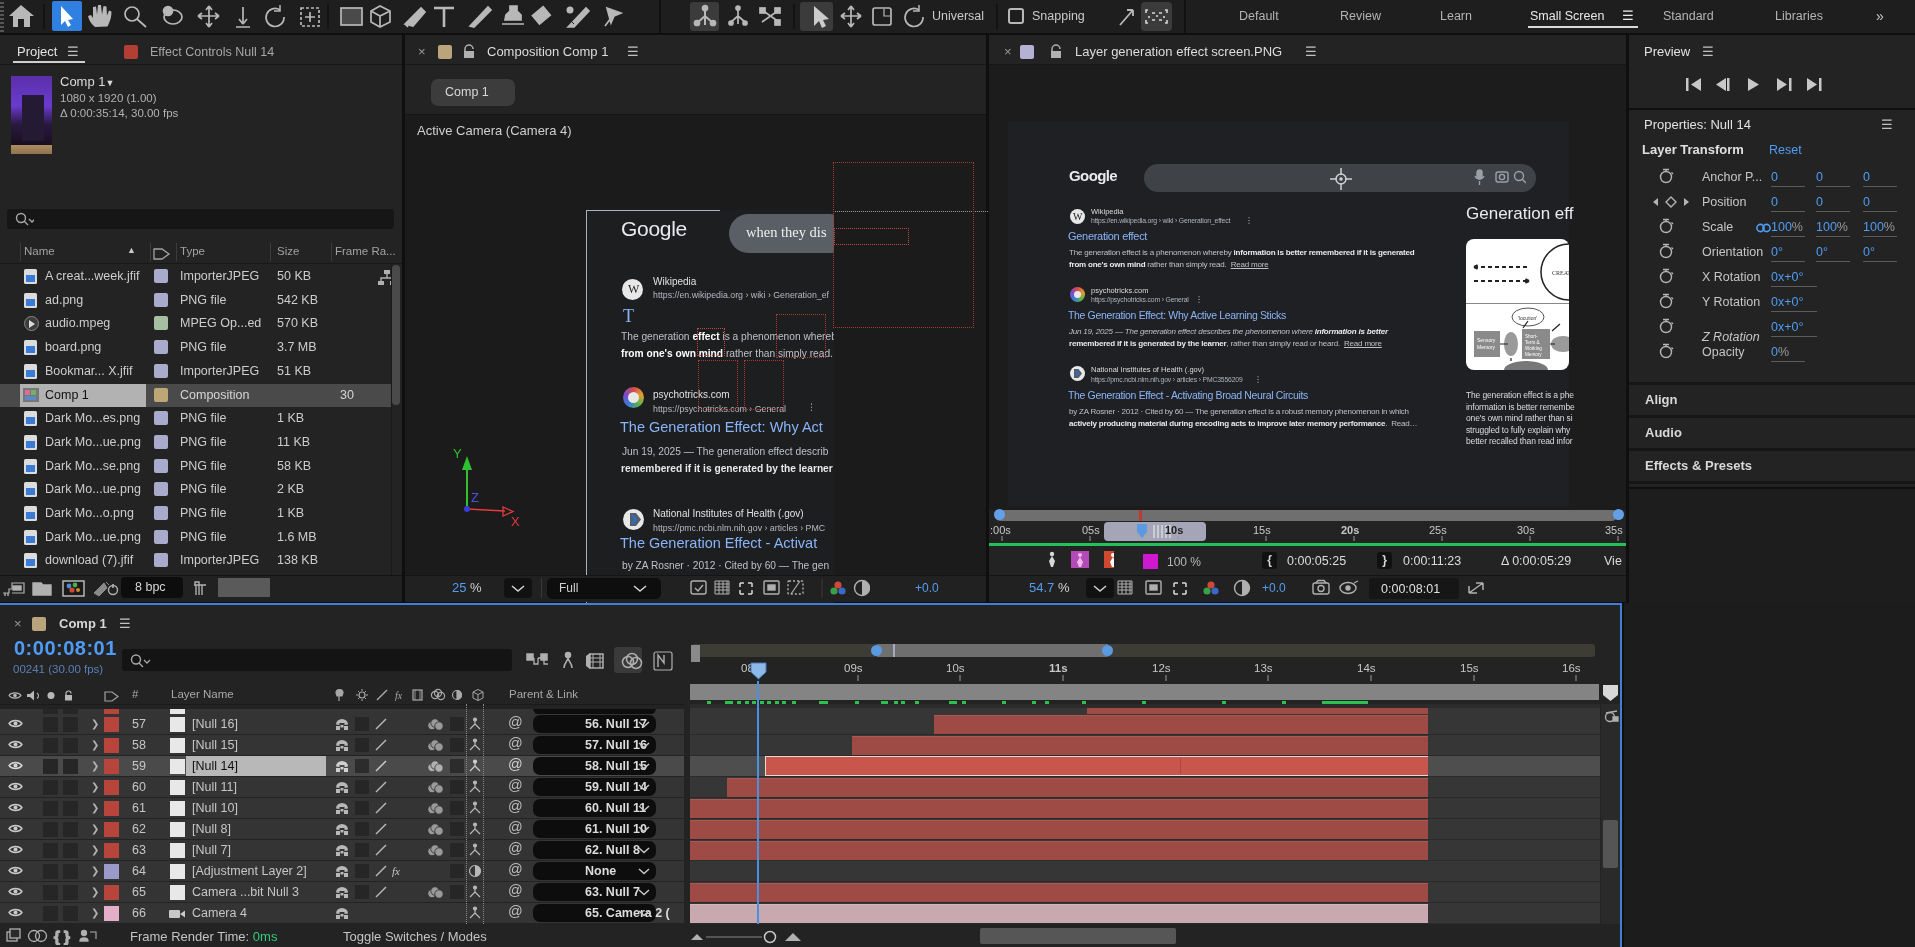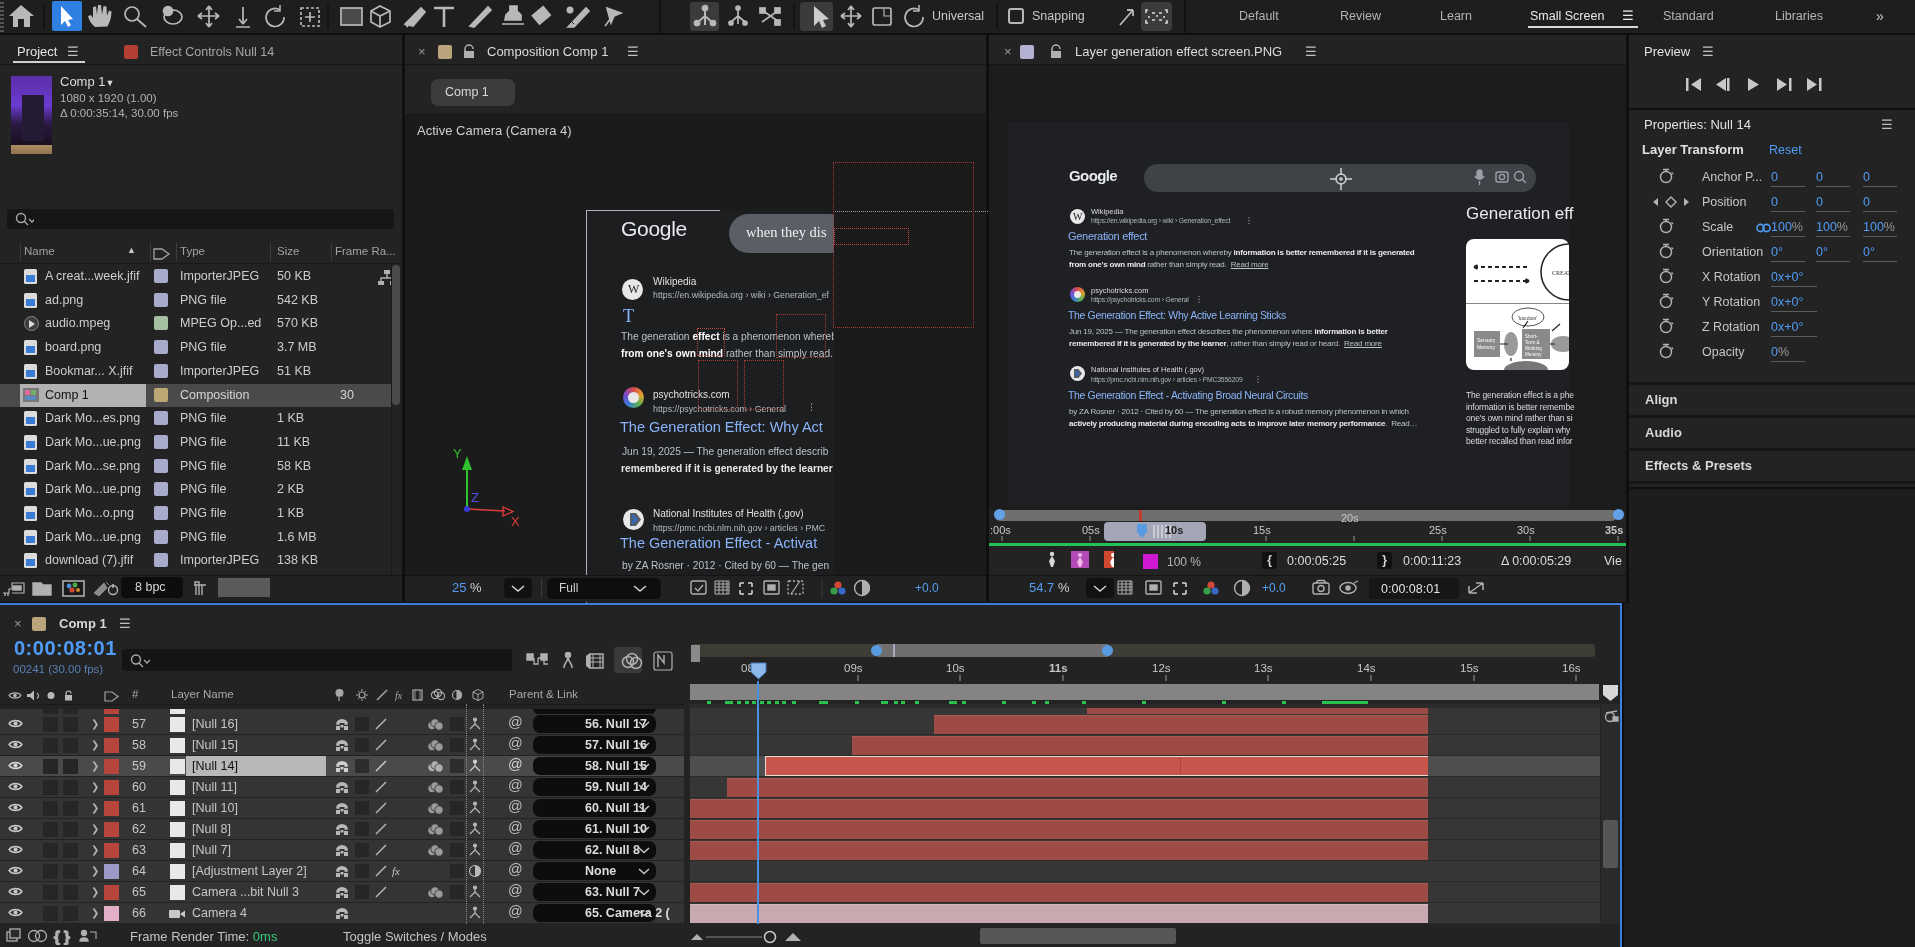--- a/index.html
+++ b/index.html
@@ -429,21 +429,21 @@
     <div class="tx" style="left:256px;top:181px;font-size:8px;color:#c8c8c8;">⋮</div>
     <div class="tx" style="left:79px;top:195px;font-size:11px;letter-spacing:-0.3px;color:#8ab4f8;">Generation effect</div>
     <div class="tx" style="left:80px;top:213px;font-size:8px;letter-spacing:-0.2px;color:#bdc1c6;">The generation effect is a phenomenon whereby <b style="color:#e8eaed;">information is better remembered if it is generated</b></div>
     <div class="tx" style="left:80px;top:225px;font-size:8px;letter-spacing:-0.2px;color:#bdc1c6;"><b style="color:#e8eaed;">from one's own mind</b> rather than simply read.&nbsp;&nbsp;<u>Read more</u></div>
     <div class="a" style="left:81px;top:252px;width:15px;height:15px;border-radius:50%;background:conic-gradient(#d84a4a,#e0a030,#58b050,#3a7bd5,#7a4ad0,#d84a4a);"></div>
     <div class="a" style="left:85px;top:256px;width:7px;height:7px;border-radius:50%;background:#e8e8e8;"></div>
     <div class="tx" style="left:102px;top:251px;font-size:7.5px;color:#dadce0;">psychotricks.com</div>
     <div class="tx" style="left:102px;top:261px;font-size:6.8px;letter-spacing:-0.15px;color:#b0b5bb;">https://psychotricks.com › General</div>
     <div class="tx" style="left:206px;top:260px;font-size:8px;color:#c8c8c8;">⋮</div>
     <div class="tx" style="left:79px;top:274px;font-size:10.5px;letter-spacing:-0.35px;color:#8ab4f8;">The Generation Effect: Why Active Learning Sticks</div>
-    <div class="tx" style="left:80px;top:292px;font-size:8px;letter-spacing:-0.2px;color:#bdc1c6;">Jun 19, 2025 — The generation effect describes the phenomenon where <b style="color:#e8eaed;">information is better</b></div>
+    <div class="tx" style="left:80px;top:292px;font-size:8px;letter-spacing:-0.2px;color:#bdc1c6;font-style:italic;">Jun 19, 2025 — The generation effect describes the phenomenon where <b style="color:#e8eaed;">information is better</b></div>
     <div class="tx" style="left:80px;top:304px;font-size:8px;letter-spacing:-0.2px;color:#bdc1c6;"><b style="color:#e8eaed;">remembered if it is generated by the learner</b>, rather than simply read or heard.&nbsp;&nbsp;<u>Read more</u></div>
     <div class="a" style="left:81px;top:331px;width:15px;height:15px;border-radius:50%;background:#e8e8e8;"></div>
     <svg class="a" style="left:83px;top:333px;" width="11" height="11">
         <path d="M2 1 h4.5 l3.5 4.5 -3.5 4.5 h-4.5 z" fill="#555e66"></path>
         <path d="M3.5 3 l3 2.5 -3 2.5" stroke="#2e6bd0" stroke-width="1.6" fill="none"></path>
       </svg>
     <div class="tx" style="left:102px;top:330px;font-size:7.5px;color:#dadce0;">National Institutes of Health (.gov)</div>
     <div class="tx" style="left:102px;top:341px;font-size:6.8px;letter-spacing:-0.15px;color:#b0b5bb;">https://pmc.ncbi.nlm.nih.gov › articles › PMC3556209</div>
     <div class="tx" style="left:265px;top:340px;font-size:8px;color:#c8c8c8;">⋮</div>
     <div class="tx" style="left:79px;top:354px;font-size:10.5px;letter-spacing:-0.35px;color:#8ab4f8;">The Generation Effect - Activating Broad Neural Circuits</div>
@@ -483,24 +483,24 @@
 
     <div class="a" style="left:115px;top:487px;width:102px;height:19px;background:#a5a5b8;border-radius:4px;"></div>
     <svg class="a" style="left:145px;top:488px;" width="40" height="17">
         <path d="M3 1 h10 v8 l-5 6 -5 -6 z" fill="#5a9ae0"></path>
         <path d="M20 2 v13 M24 2 v13 M28 2 v13 M32 2 v13 M36 2 v13" stroke="#d8d8dd" stroke-width="1.5"></path>
       </svg>
     <div class="tx" style="left:1px;top:489px;font-size:11px;color:#c8c8c8;">:00s</div>
     <div class="tx" style="left:93px;top:489px;font-size:11px;color:#c8c8c8;">05s</div>
     <div class="tx" style="left:176px;top:489px;font-size:11px;font-weight:bold;color:#1e1e1e;">10s</div>
     <div class="tx" style="left:264px;top:489px;font-size:11px;color:#c8c8c8;">15s</div>
-    <div class="tx" style="left:352px;top:477px;font-size:11px;color:#c8c8c8;">20s</div>
+    <div class="tx" style="left:352px;top:489px;font-size:11px;color:#c8c8c8;font-weight:bold;">20s</div>
     <div class="tx" style="left:440px;top:489px;font-size:11px;color:#c8c8c8;text-align:right;">25s</div>
     <div class="tx" style="left:528px;top:489px;font-size:11px;color:#c8c8c8;">30s</div>
-    <div class="tx" style="left:616px;top:489px;font-size:11px;color:#c8c8c8;font-weight:bold;">35s</div>
+    <div class="tx" style="left:616px;top:489px;font-size:11px;color:#c8c8c8;">35s</div>
     <svg class="a" style="left:0;top:501px;" width="637" height="6">
         <g stroke="#9a9a9a" stroke-width="1">
           <line x1="13" y1="0" x2="13" y2="5"></line>
           <line x1="101" y1="0" x2="101" y2="5"></line>
           <line x1="189" y1="0" x2="189" y2="5"></line>
           <line x1="277" y1="0" x2="277" y2="5"></line>
           <line x1="365" y1="0" x2="365" y2="5"></line>
           <line x1="453" y1="0" x2="453" y2="5"></line>
           <line x1="541" y1="0" x2="541" y2="5"></line>
           <line x1="629" y1="0" x2="629" y2="5"></line>
@@ -651,21 +651,21 @@
         <circle cx="9" cy="10" r="5.5" fill="none" stroke="#b4b4b4" stroke-width="1.4"></circle>
         <path d="M6 2.5 h6 M9 2.5 v2 M14.5 5.5 l1.5 1.5" stroke="#b4b4b4" stroke-width="1.4" fill="none"></path>
       </svg>
     <div class="plabel" style="top:185px;">Y Rotation</div>
     <div class="pval" style="left:142px;top:185px;">0x+0°</div>
     <div class="pun" style="left:142px;top:201px;width:46px;"></div>
     <svg class="a" style="left:28px;top:207px;" width="18" height="18">
         <circle cx="9" cy="10" r="5.5" fill="none" stroke="#b4b4b4" stroke-width="1.4"></circle>
         <path d="M6 2.5 h6 M9 2.5 v2 M14.5 5.5 l1.5 1.5" stroke="#b4b4b4" stroke-width="1.4" fill="none"></path>
       </svg>
-    <div class="plabel" style="top:210px;">Z Rotation</div>
+    <div class="plabel" style="top:220px;font-style:italic;">Z Rotation</div>
     <div class="pval" style="left:142px;top:210px;">0x+0°</div>
     <div class="pun" style="left:142px;top:226px;width:46px;"></div>
     <svg class="a" style="left:28px;top:232px;" width="18" height="18">
         <circle cx="9" cy="10" r="5.5" fill="none" stroke="#b4b4b4" stroke-width="1.4"></circle>
         <path d="M6 2.5 h6 M9 2.5 v2 M14.5 5.5 l1.5 1.5" stroke="#b4b4b4" stroke-width="1.4" fill="none"></path>
       </svg>
     <div class="plabel" style="top:235px;">Opacity</div>
     <div class="pval" style="left:142px;top:235px;">0<span style="color:#9a9a9a;">%</span></div>
     <div class="pun" style="left:142px;top:251px;width:34px;"></div>
     <div class="a" style="left:0;top:272px;width:286px;height:3px;background:#161616;"></div>

